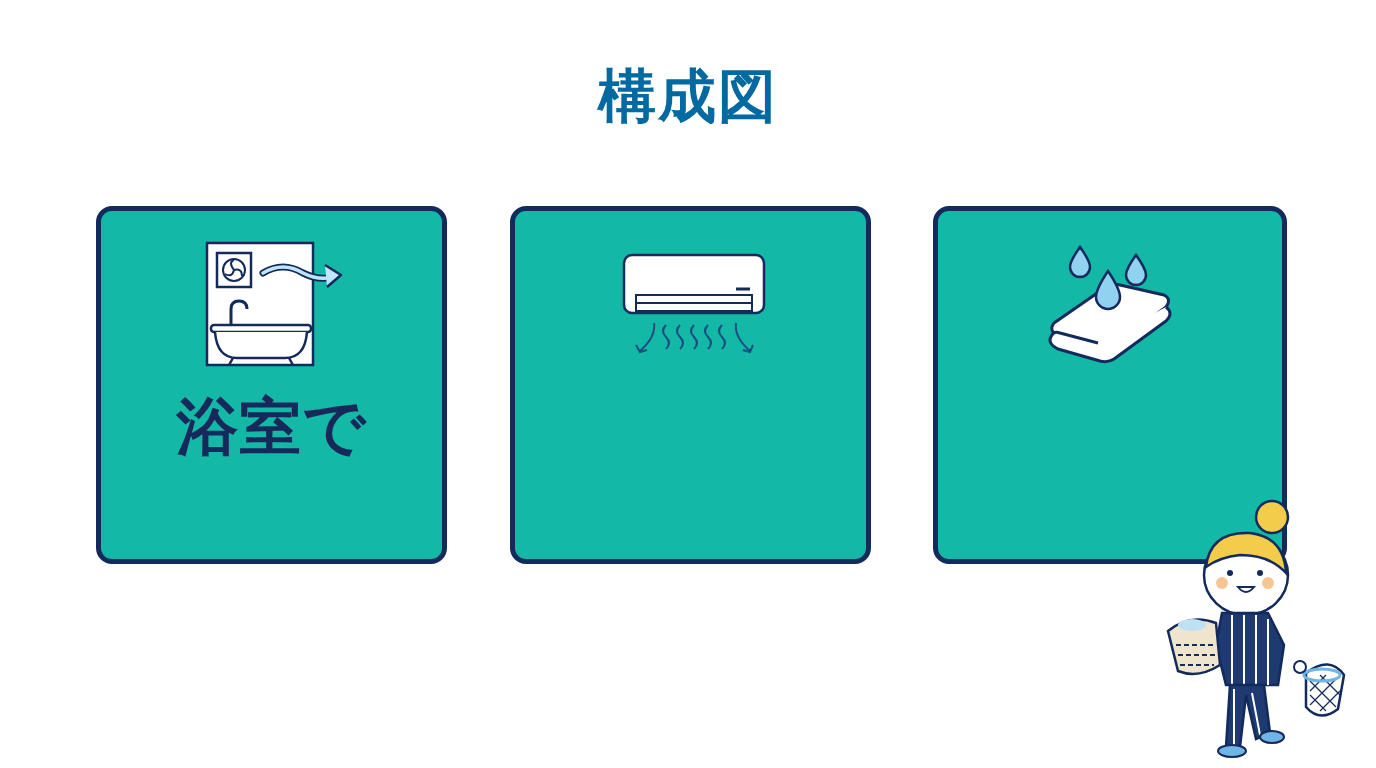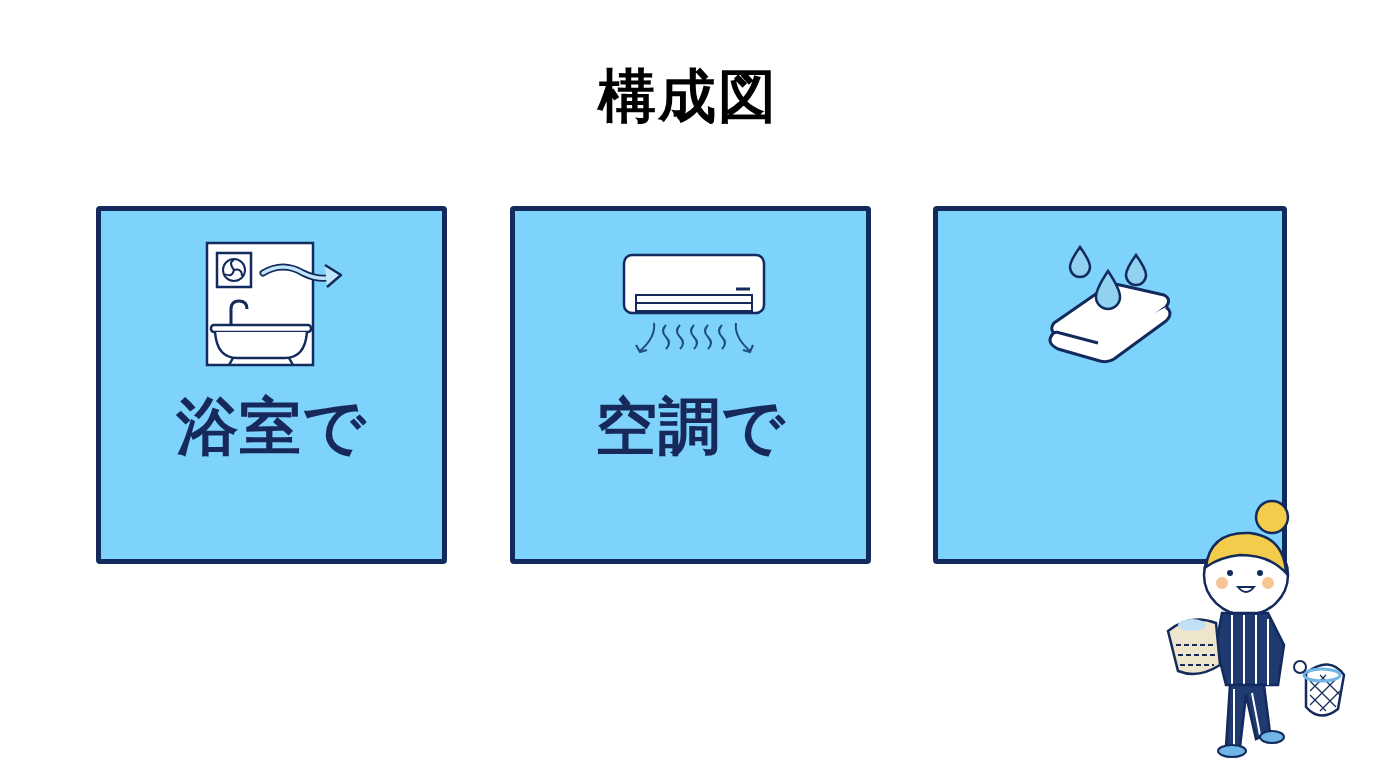--- a/index.html
+++ b/index.html
@@ -5,26 +5,26 @@
     html, body { margin: 0; padding: 0; }
     body {
       width: 1376px; height: 768px; overflow: hidden;
       background: #ffffff;
       font-family: "DejaVu Sans", "Liberation Sans", sans-serif;
       position: relative;
     }
     .title {
       position: absolute; left: 0; top: 58px; width: 1376px;
       text-align: center; font-size: 58px; font-weight: bold;
-      color: #000000; letter-spacing: 2px;
+      color: #0369a1; letter-spacing: 2px;
     }
     .panel {
       position: absolute; top: 206px; height: 348px;
-      background: #7dd3fc; border: 5px solid #132a5c;
-      border-radius: 4px; box-sizing: content-box;
+      background: #14b8a6; border: 5px solid #132a5c;
+      border-radius: 16px; box-sizing: content-box;
     }
     .panel .icon { position: absolute; left: 50%; transform: translateX(-50%); top: 26px; }
     .panel .label {
       position: absolute; left: 0; right: 0; top: 178px;
       text-align: center; color: #17295a; font-weight: bold;
       font-size: 62px; line-height: 76px; letter-spacing: 1px;
     }
     .label span { display: block; white-space: nowrap; }
     .character { position: absolute; left: 1160px; top: 495px; }
   </style>
@@ -66,21 +66,20 @@
       <path d="M50 74 q-6 6 0 12 q6 6 0 12" fill="none" stroke="#1d4a80" stroke-width="2"></path>
       <path d="M64 74 q-6 6 0 12 q6 6 0 12" fill="none" stroke="#1d4a80" stroke-width="2"></path>
       <path d="M78 74 q-6 6 0 12 q6 6 0 12" fill="none" stroke="#1d4a80" stroke-width="2"></path>
       <path d="M92 74 q-6 6 0 12 q6 6 0 12" fill="none" stroke="#1d4a80" stroke-width="2"></path>
       <path d="M106 74 q-6 6 0 12 q6 6 0 12" fill="none" stroke="#1d4a80" stroke-width="2"></path>
       <path d="M120 72 q-2 14 14 28" fill="none" stroke="#1d4a80" stroke-width="2"></path>
       <path d="M137 94 l-3 7 l-7 -2" fill="none" stroke="#1d4a80" stroke-width="2"></path>
     </svg>
   </div>
   <div class="label">
-    <span>空調で</span>
   </div>
 </div>
 
 <div class="panel" style="left:933px; width:344px;">
   <div class="icon" style="width:140px;height:130px;top:30px;">
     <svg width="140" height="130" viewBox="0 0 140 130">
       <path d="M14 82 L66 46 Q72 42 80 44 L124 54 Q132 58 126 66 L74 104 Q68 108 60 106 L18 94 Q8 90 14 82 Z" fill="#ffffff" stroke="#132a5c" stroke-width="3" stroke-linejoin="round"></path>
       <path d="M126 66 Q134 72 126 80 L74 118 Q68 122 60 120 L18 108 Q6 102 12 94 Q14 90 20 92 L58 102" fill="#ffffff" stroke="#132a5c" stroke-width="3" stroke-linejoin="round"></path>
       <path d="M40 6 q-10 14 -10 20 a10 10 0 0 0 20 0 q0 -6 -10 -20 Z" fill="#92d2f1" stroke="#132a5c" stroke-width="2.5"></path>
       <path d="M96 14 q-10 14 -10 20 a10 10 0 0 0 20 0 q0 -6 -10 -20 Z" fill="#92d2f1" stroke="#132a5c" stroke-width="2.5"></path>

